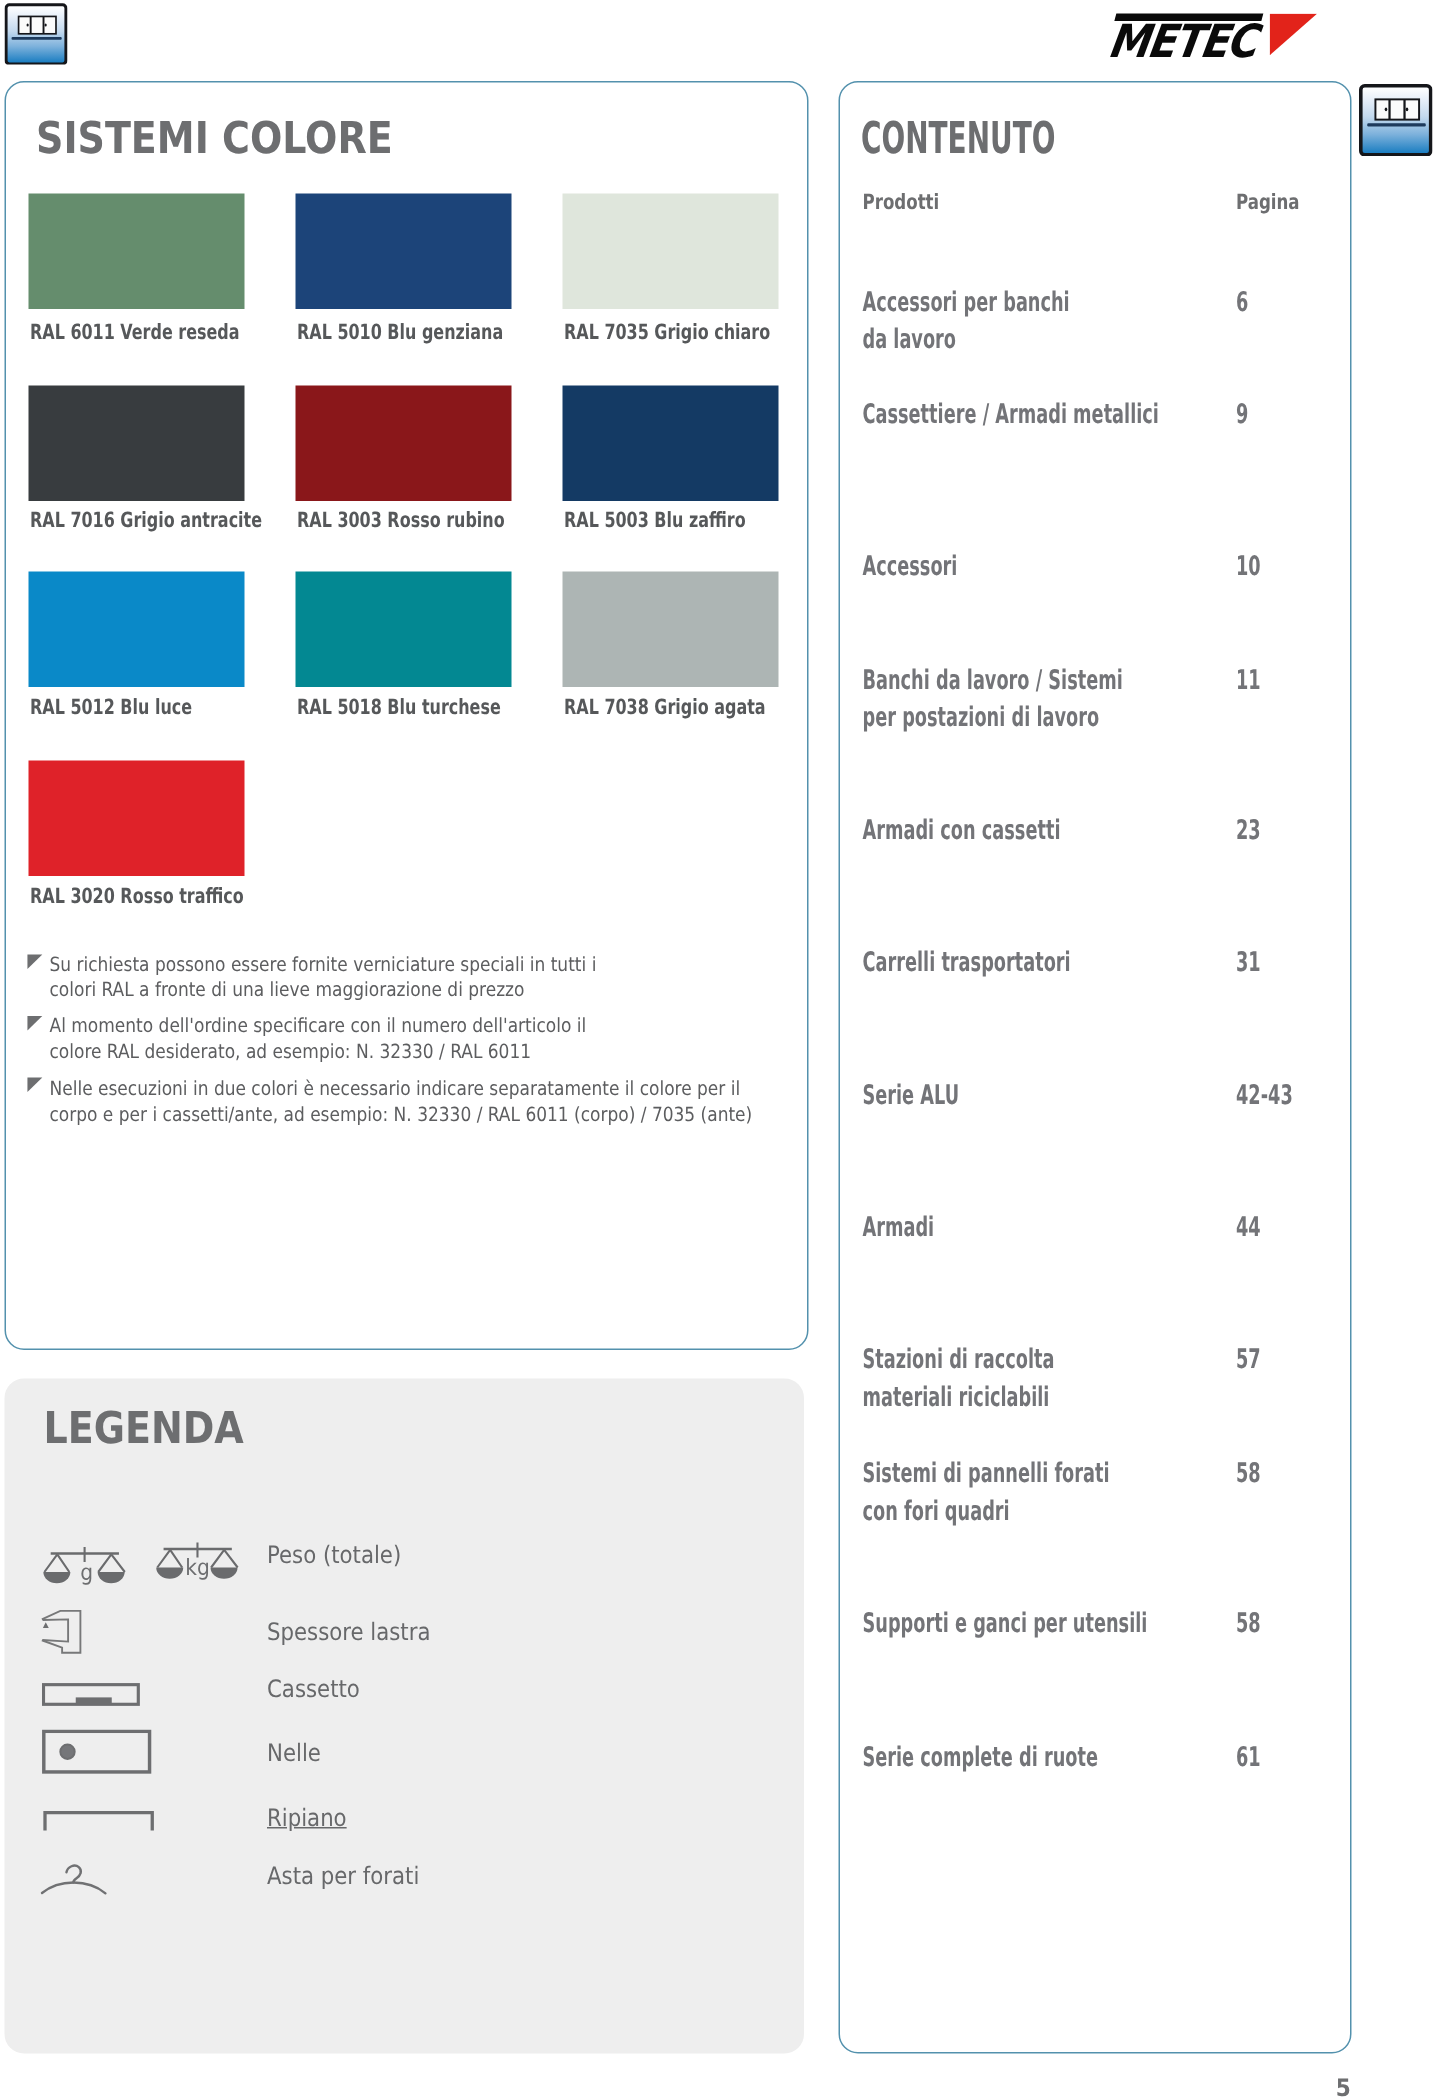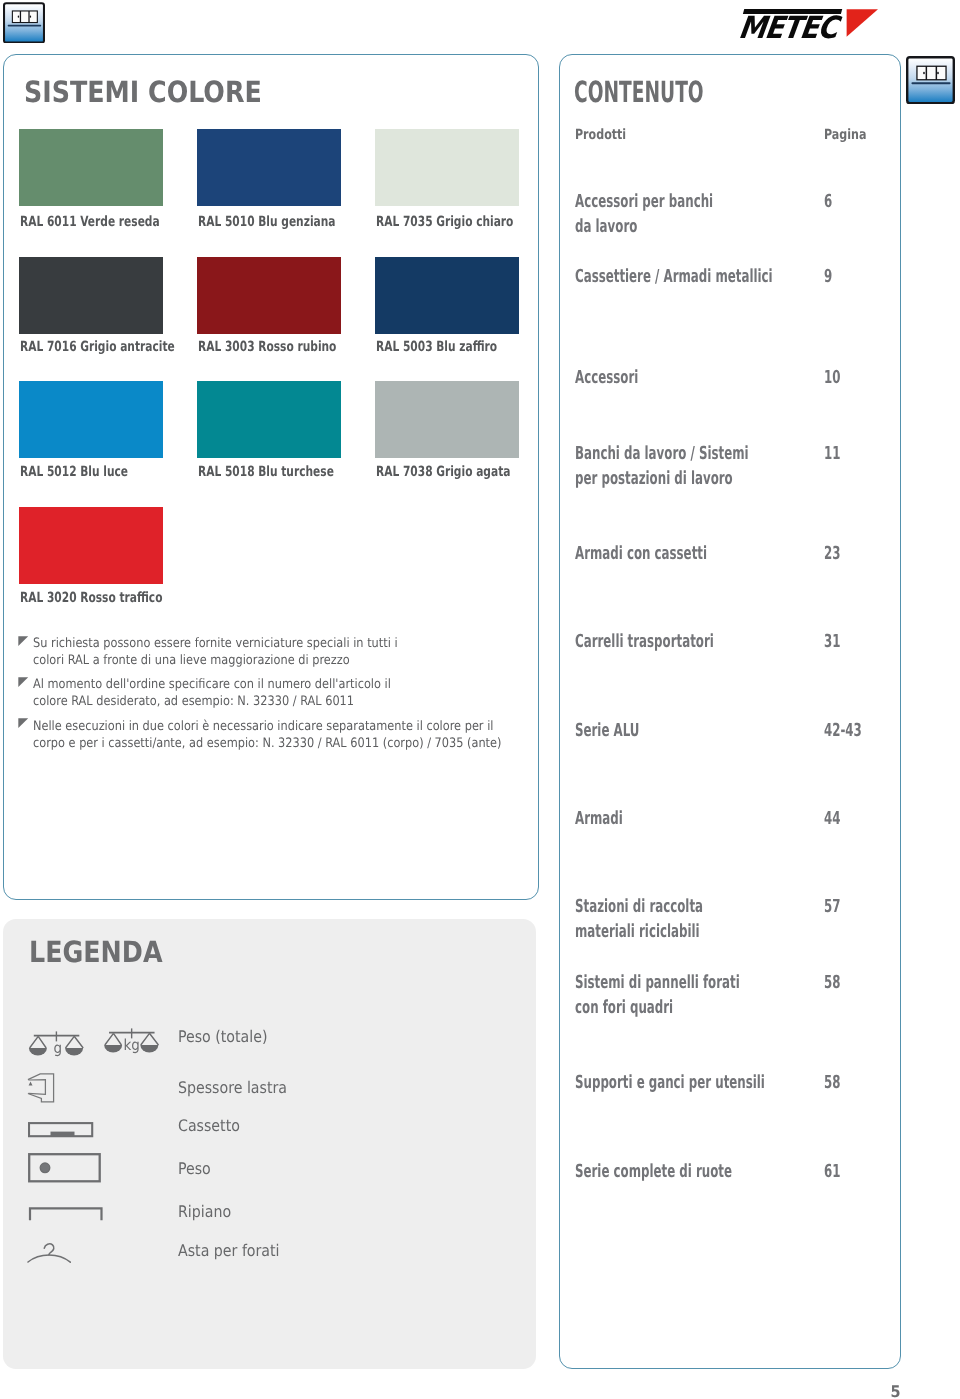--- a/index.html
+++ b/index.html
@@ -190,22 +190,22 @@
       </svg>
       <div class="note" style="left: 32.5px; top: 717.6px; width: 490px;">Nelle esecuzioni in due colori è necessario indicare separatamente il colore per il corpo e per i cassetti/ante, ad esempio: N. 32330 / RAL 6011 (corpo) / 7035 (ante)</div>
     </div>
 
   <div id="legend-panel"></div>
   <div class="panel-title" style="left:29.1px;top:934.5px">LEGENDA</div>
   <div id="legend-rows">
       <div class="legend-label" style="left: 178.2px; top: 1027.4px;">Peso (totale)</div>
       <div class="legend-label" style="left: 178.2px; top: 1077.8px;">Spessore lastra</div>
       <div class="legend-label" style="left: 178.2px; top: 1115.8px;">Cassetto</div>
-      <div class="legend-label" style="left: 178.2px; top: 1158.8px;">Peso</div>
-      <div class="legend-label" style="left: 178.2px; top: 1201.8px;">Ripiano</div>
+      <div class="legend-label" style="left: 178.2px; top: 1158.8px;">Nelle</div>
+      <div class="legend-label" style="left: 178.2px; top: 1201.8px; text-decoration: underline;">Ripiano</div>
       <div class="legend-label" style="left: 178.2px; top: 1240.8px;">Asta per forati</div>
     </div>
 
   <svg class="legend-icon" style="left:27.5px;top:1029.5px;width:58px;height:27px" viewBox="0 0 58 27">
     <g fill="none" stroke="#6a6b6d" stroke-width="1.7" stroke-linecap="butt">
       <line x1="5.8" y1="5.6" x2="51.3" y2="5.6"></line>
     </g>
     <g fill="none" stroke="#6a6b6d" stroke-width="1.4">
       <line x1="28.4" y1="1.4" x2="28.4" y2="11.4"></line>
       <path d="M10.2,6.3 L1.6,18.0 M10.2,6.3 L18.2,18.0"></path>

